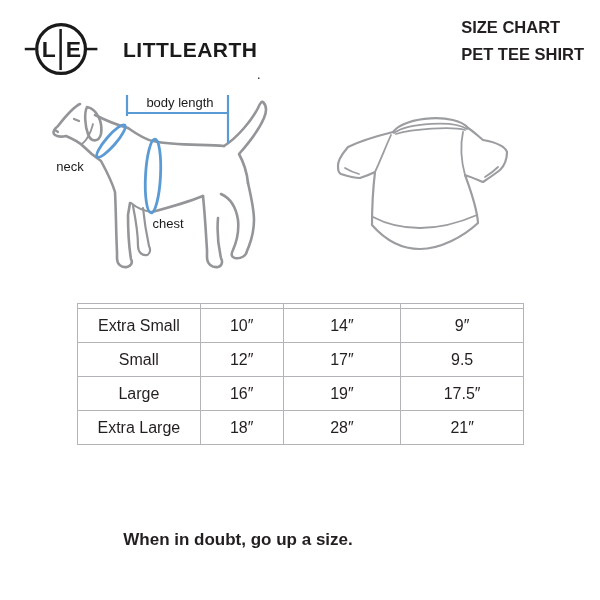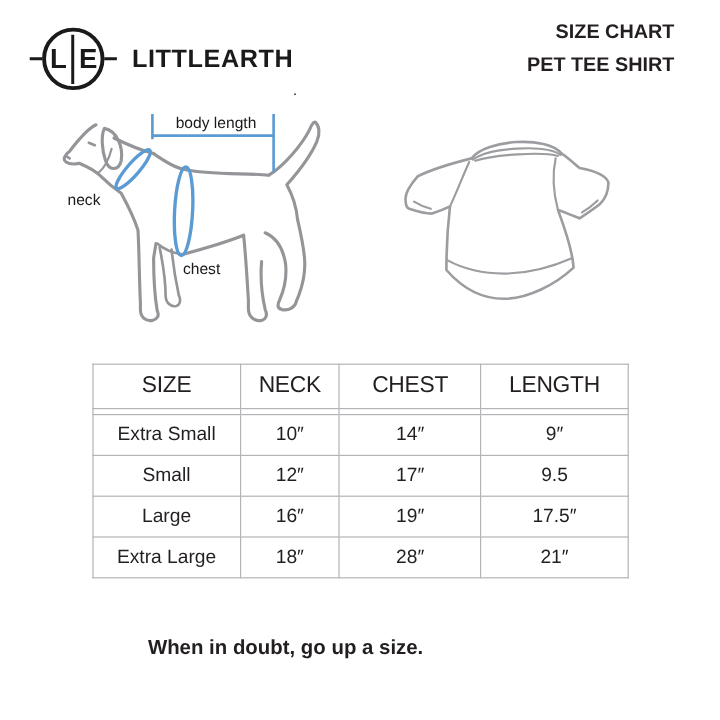--- a/index.html
+++ b/index.html
@@ -2,23 +2,23 @@
 <html><head>
 <meta charset="utf-8">
 <style>
   html,body{margin:0;padding:0;}
   body{
     width:600px;height:600px;background:#ffffff;position:relative;overflow:hidden;
     font-family:"Liberation Sans","DejaVu Sans",sans-serif;color:#231f20;
   }
   
   .logo-wrap{position:absolute;left:20px;top:15px;display:flex;align-items:center;}
-  .logo-name{font-weight:bold;font-size:21px;letter-spacing:.5px;color:#1a1a1a;margin-left:4px;}
+  .logo-name{font-weight:bold;font-size:21px;letter-spacing:.5px;color:#1a1a1a;margin-left:17px;}
   .logo-tm{font-weight:bold;font-size:9px;color:#1a1a1a;align-self:flex-end;margin-bottom:4px;}
-  .header-titles{position:absolute;right:38px;top:14px;text-align:right;
+  .header-titles{position:absolute;right:16px;top:14px;
     font-weight:bold;font-size:16.5px;line-height:27px;color:#231f20;}
   
   .dog-fig{position:absolute;left:25px;top:80px;}
   .shirt-fig{position:absolute;left:328px;top:104px;}
   .diagram-label{font-size:13px;fill:#1a1a1a;font-family:"Liberation Sans","DejaVu Sans",sans-serif;}
   
   table.size-table{position:absolute;left:77px;top:303px;width:447px;border-collapse:collapse;
     text-align:center;color:#231f20;}
   .size-table th,.size-table td{border:1px solid #b2b4b7;padding:0;}
   .size-table th{height:36px;font-size:19px;font-weight:400;letter-spacing:-.2px;}
@@ -124,26 +124,20 @@
 </svg>
 
 <table class="size-table">
   <colgroup>
     <col style="width:123px">
       <col style="width:83px">
       <col style="width:118px">
       <col style="width:123px">
   </colgroup>
   <tbody>
-      <tr>
-    <th>SIZE</th>
-    <th>NECK</th>
-    <th>CHEST</th>
-    <th>LENGTH</th>
-  </tr>
   <tr class="spacer">
         <td></td>
         <td></td>
         <td></td>
         <td></td>
       </tr>
   <tr>
     <td>Extra Small</td>
     <td>10″</td>
     <td>14″</td>

